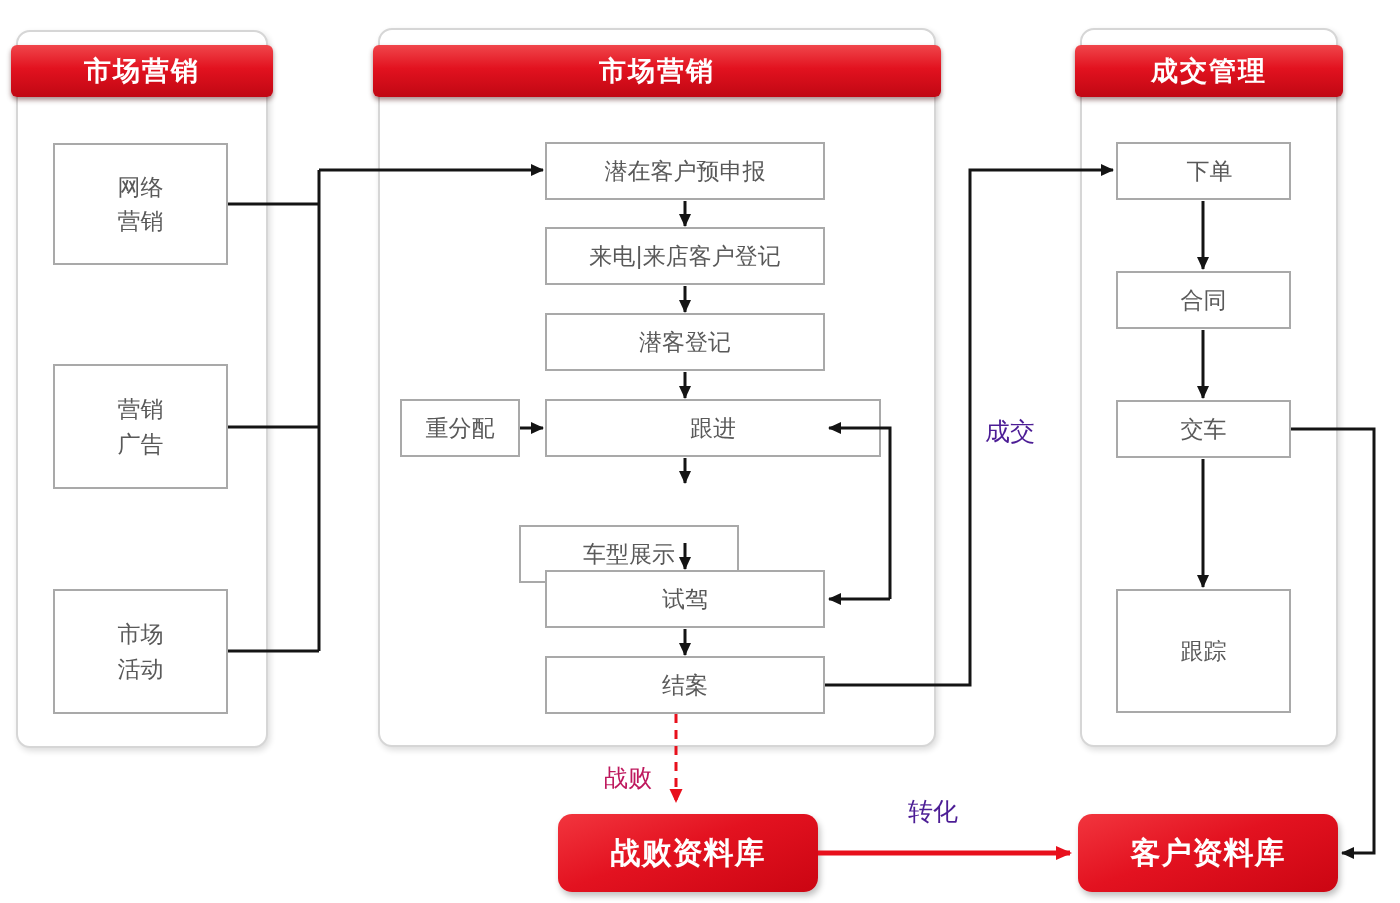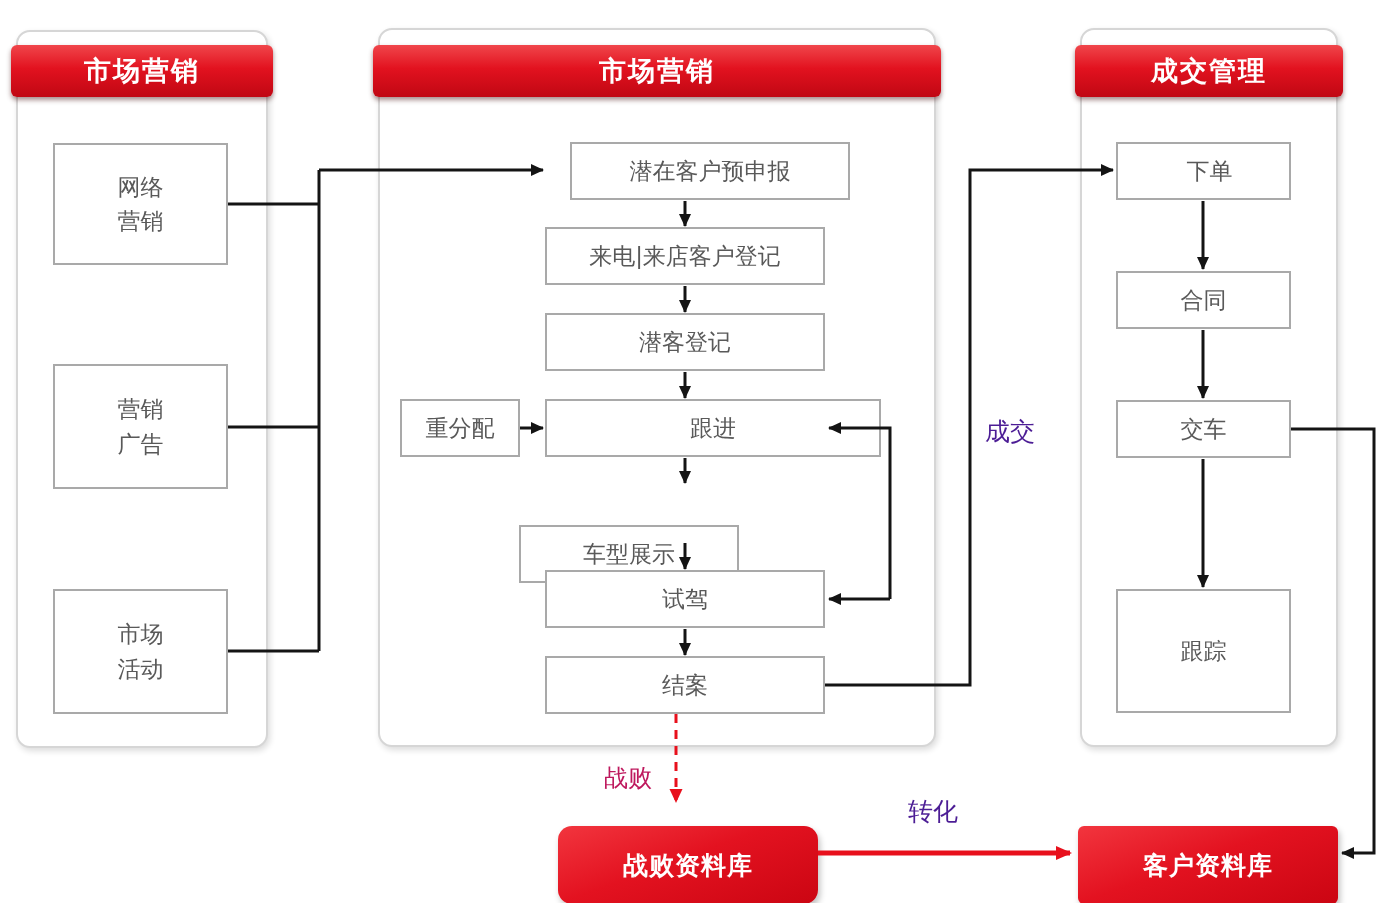--- a/index.html
+++ b/index.html
@@ -17,24 +17,24 @@
     box-shadow:0 3px 5px rgba(60,0,0,0.45);
     color:#ffffff;font-size:27px;font-weight:bold;letter-spacing:2px;
     display:flex;align-items:center;justify-content:center;z-index:4;box-sizing:border-box;
   }
   .node{
     position:absolute;background:#ffffff;border:2px solid #a9a9a9;color:#595959;
     font-size:23px;line-height:1.5;display:flex;align-items:center;justify-content:center;
     text-align:center;white-space:pre-line;z-index:2;box-sizing:border-box;
   }
   .db{
-    position:absolute;border-radius:14px;color:#ffffff;font-size:25px;font-weight:600;
+    position:absolute;border-radius:14px;color:#ffffff;font-size:30px;font-weight:600;
     letter-spacing:1px;display:flex;align-items:center;justify-content:center;
     background:linear-gradient(160deg,#f2353e 0%,#e31220 45%,#cb0512 100%);
-    box-shadow:2px 4px 6px rgba(0,0,0,0.25);z-index:2;box-sizing:border-box;margin-top:12px;
+    box-shadow:2px 4px 6px rgba(0,0,0,0.25);z-index:2;box-sizing:border-box;
   }
   .lbl{position:absolute;font-size:25px;color:#4c1d95;z-index:5;}
   .lbl-red{position:absolute;font-size:24px;color:#be185d;z-index:5;}
   .wires{position:absolute;left:0;top:0;z-index:3;pointer-events:none;}
 </style>
 </head>
 <body>
 
 <div class="canvas">
 
@@ -46,36 +46,36 @@
   <div class="hdr" style="left:373px;top:45px;width:568px;">市场营销</div>
   <div class="hdr" style="left:1075px;top:45px;width:268px;">成交管理</div>
 
   <div class="node" style="left:53px;top:143px;width:175px;height:122px;">网络
 营销</div>
   <div class="node" style="left:53px;top:364px;width:175px;height:125px;">营销
 广告</div>
   <div class="node" style="left:53px;top:589px;width:175px;height:125px;">市场
 活动</div>
 
-  <div class="node" style="left:545px;top:142px;width:280px;height:58px;margin-left:25px;">潜在客户预申报</div>
+  <div class="node" style="left:545px;top:142px;width:280px;height:58px;">潜在客户预申报</div>
   <div class="node" style="left:545px;top:227px;width:280px;height:58px;">来电|来店客户登记</div>
   <div class="node" style="left:545px;top:313px;width:280px;height:58px;">潜客登记</div>
   <div class="node" style="left:545px;top:399px;width:336px;height:58px;">跟进</div>
   <div class="node" style="left:519px;top:484px;width:220px;height:58px;margin-top:41px;">车型展示</div>
   <div class="node" style="left:545px;top:570px;width:280px;height:58px;">试驾</div>
   <div class="node" style="left:545px;top:656px;width:280px;height:58px;">结案</div>
   <div class="node" style="left:400px;top:399px;width:120px;height:58px;">重分配</div>
 
   <div class="node" style="left:1116px;top:142px;width:175px;height:58px;padding-left:12px;">下单</div>
   <div class="node" style="left:1116px;top:271px;width:175px;height:58px;">合同</div>
   <div class="node" style="left:1116px;top:400px;width:175px;height:58px;">交车</div>
   <div class="node" style="left:1116px;top:589px;width:175px;height:124px;">跟踪</div>
 
   <div class="db" style="left:558px;top:814px;width:260px;height:78px;">战败资料库</div>
-  <div class="db" style="left:1078px;top:814px;width:260px;height:78px;border-radius:6px;">客户资料库</div>
+  <div class="db" style="left:1078px;top:814px;width:260px;height:78px;">客户资料库</div>
 
   <div class="lbl" style="left:985px;top:415px;">成交</div>
   <div class="lbl" style="left:908px;top:795px;">转化</div>
   <div class="lbl-red" style="left:604px;top:762px;">战败</div>
 
   <svg class="wires" width="1400" height="903" viewBox="0 0 1400 903">
     <defs>
       <marker id="ab" markerUnits="userSpaceOnUse" markerWidth="15" markerHeight="14" refX="12" refY="6" orient="auto">
         <path d="M0,0 L13,6 L0,12 Z" fill="#141414"></path>
       </marker>

